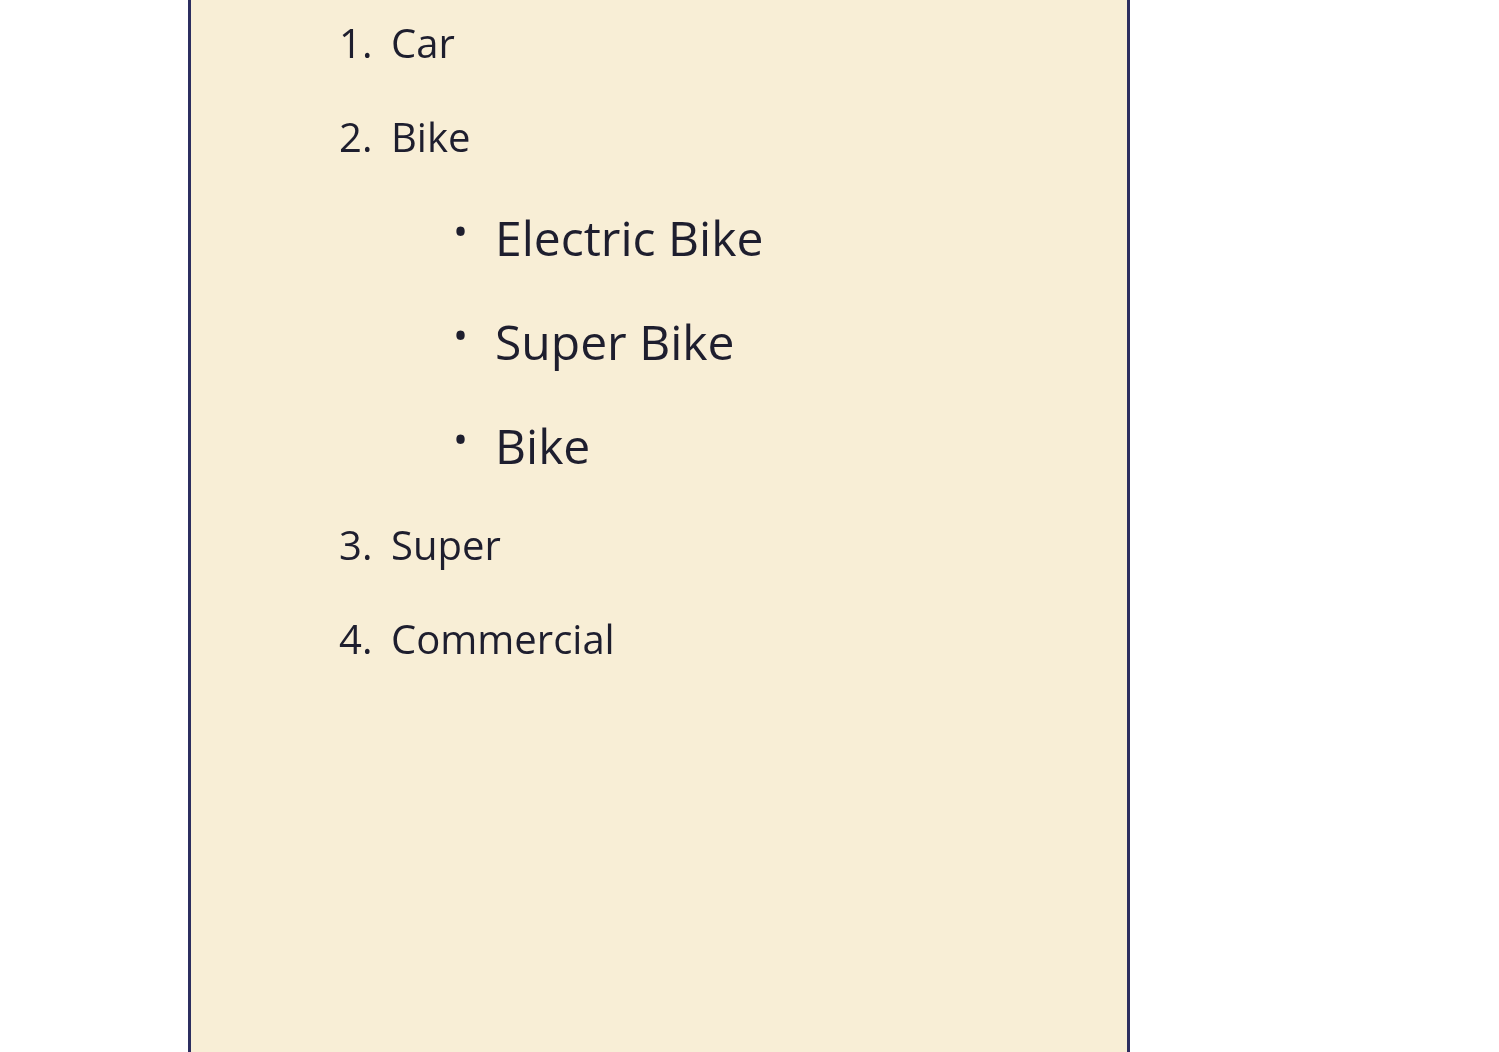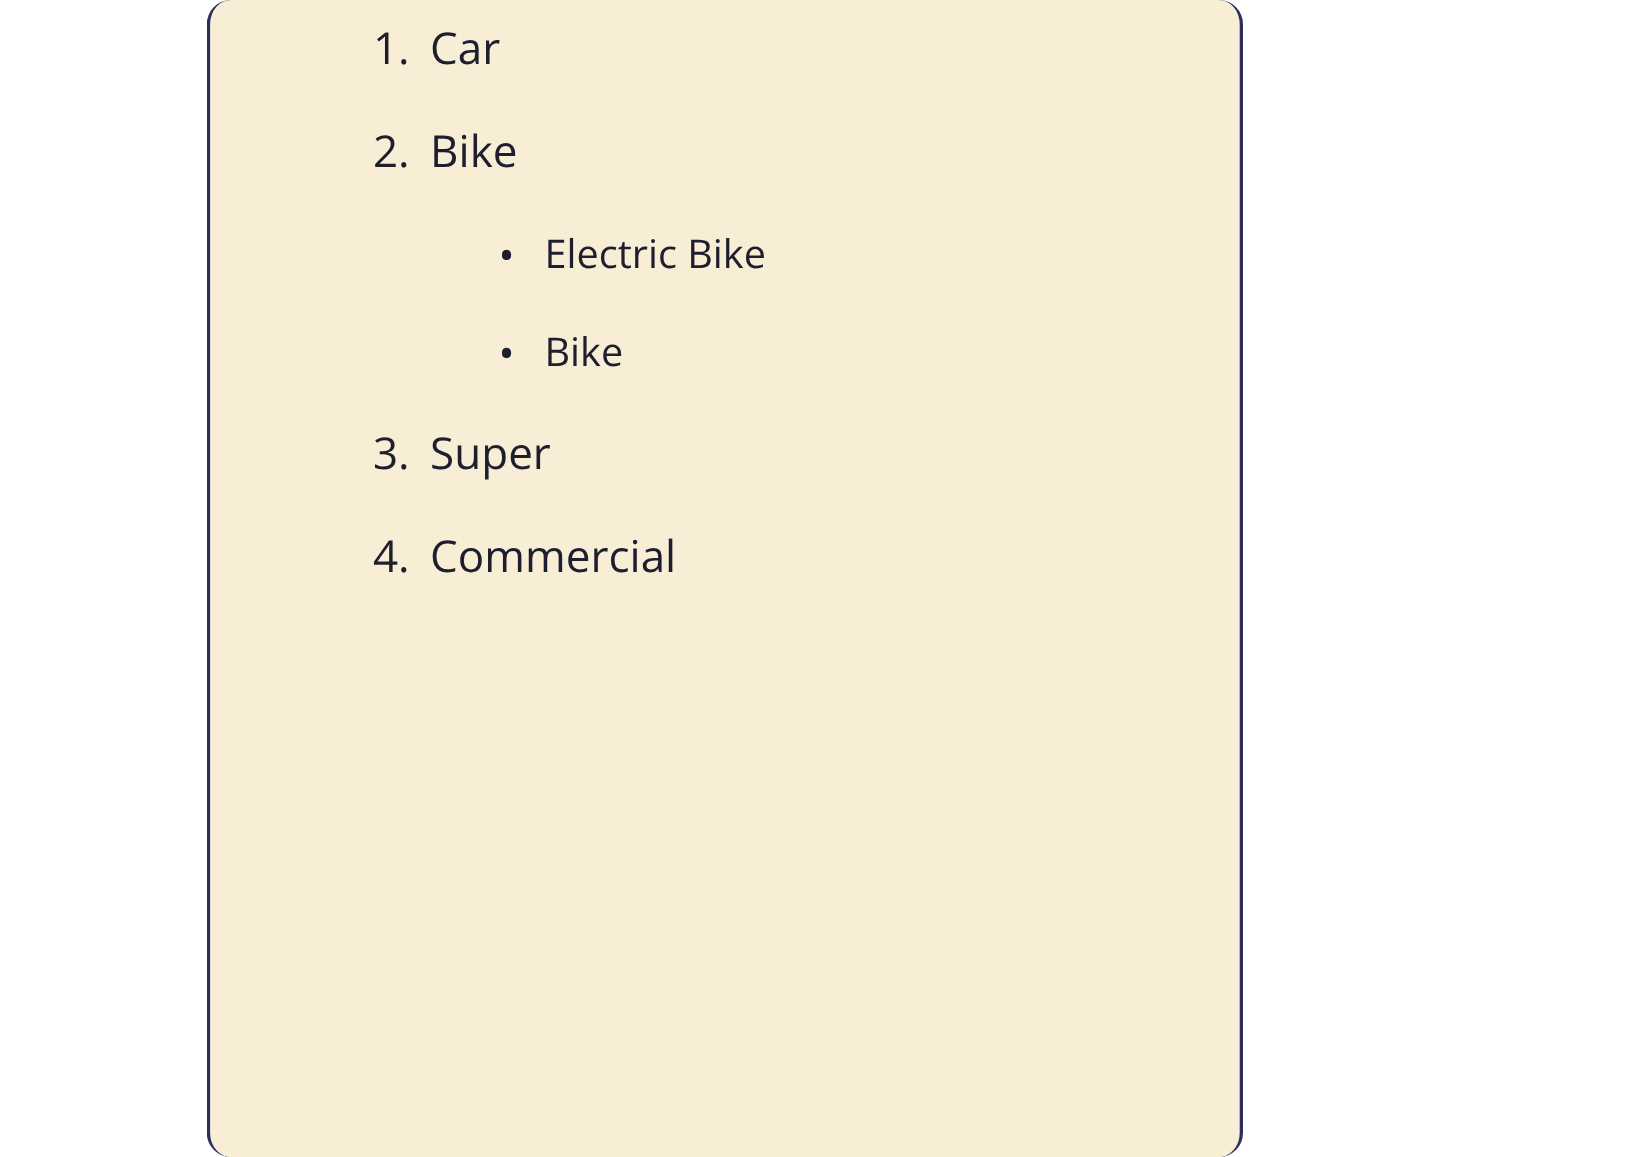--- a/index.html
+++ b/index.html
@@ -1,19 +1,18 @@
 <!DOCTYPE html>
 <html><head>
   <meta charset="utf-8">
   <style>
     * {
       margin: 0;
       padding: 0;
       box-sizing: border-box;
-      border-radius: 22px;
     }
     body {
       font-family: -apple-system, BlinkMacSystemFont, "Segoe UI", "Open Sans", Helvetica, Arial, sans-serif;
       background: #ffffff;
       width: 1499px;
       height: 1052px;
       overflow: hidden;
     }
     .container {
       position: absolute;
@@ -44,21 +43,21 @@
       position: absolute;
       left: -52px;
       top: 0;
     }
     ul.sub-list {
       list-style: none;
       margin-top: 46px;
       padding-left: 104px;
     }
     ul.sub-list > li {
-      font-size: 36px;
+      font-size: 48px;
       line-height: 1.25;
       margin-bottom: 44px;
       position: relative;
     }
     ul.sub-list > li::before {
       content: "•";
       position: absolute;
       left: -42px;
       top: -2px;
       font-size: 40px;
@@ -74,20 +73,23 @@
       <span>Car</span>
     </li>
 
     <li>
       <span>Bike</span>
       <ul class="sub-list">
         <li>
           <span>Electric Bike</span>
         </li>
         <li>
+          <span>Super Bike</span>
+        </li>
+        <li>
           <span>Bike</span>
         </li>
       </ul>
     </li>
 
     <li>
       <span>Super</span>
     </li>
 
     <li>

